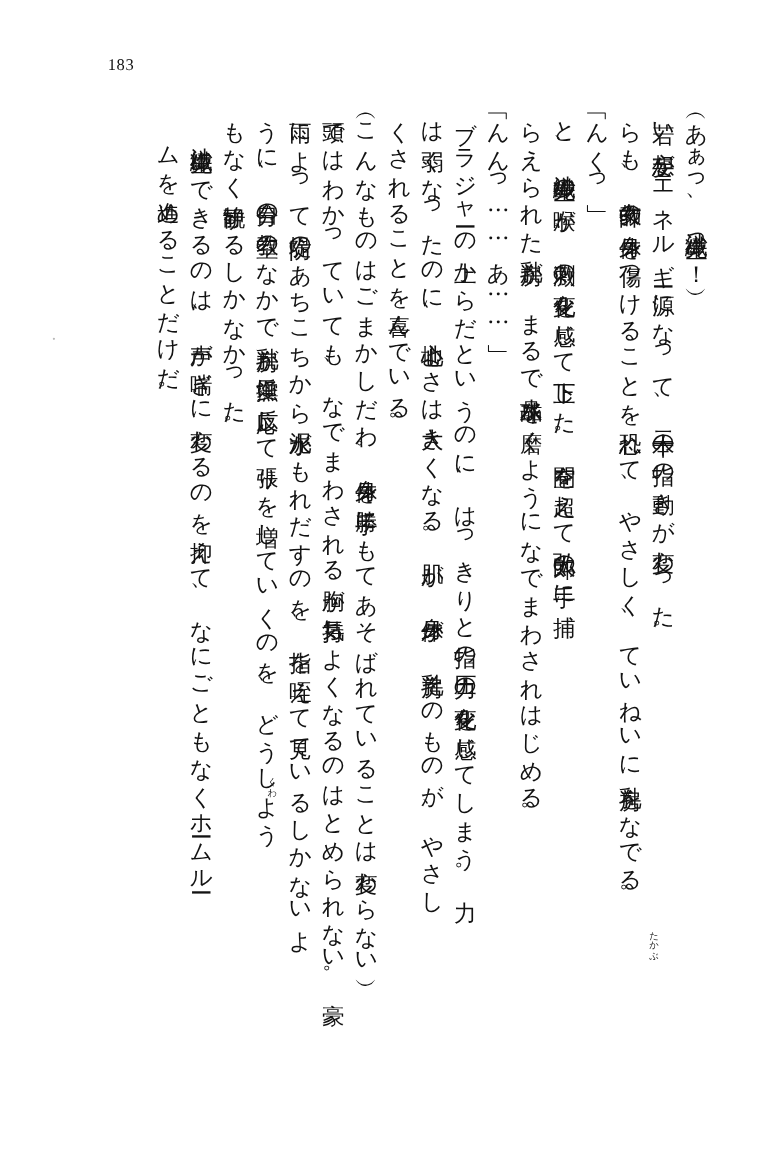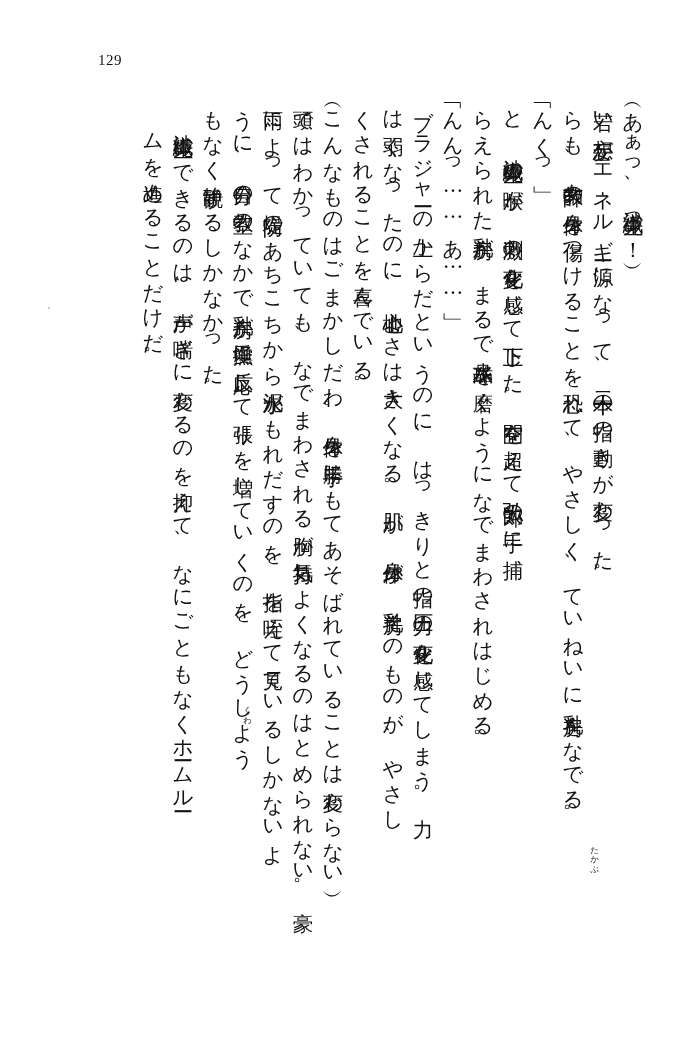--- a/index.html
+++ b/index.html
@@ -91,21 +91,21 @@
     height: 2px;
     background: #b9b9b9;
     border-radius: 50%;
   }
 </style>
 </head>
 <body>
 
 <div class="page">
 
-  <div class="page-number">129</div>
+  <div class="page-number">183</div>
 
   <div class="body-text">
     <div class="tcol indent-2">ムを進めることだけだ。</div>
     <div class="tcol indent-1">　沙織先生にできるのは、声が喘ぎに変わるのを抑えて、なにごともなくホームルー</div>
     <div class="tcol indent-1">もなく静観するしかなかった。</div>
     <div class="tcol indent-1">うに、自分の教室のなかで乳房が愛撫に反応して張りを増していくのを、どうしよう</div>
     <div class="tcol indent-1">雨によって堤防のあちこちから泥水がもれだすのを、指を咥えて見ているしかないよ</div>
     <div class="tcol indent-1">頭ではわかっていても、なでまわされる胸が気持ちよくなるのはとめられない。豪</div>
     <div class="tcol indent-1">（こんなものはごまかしだわ。身体を勝手にもてあそばれていることは変わらない）</div>
     <div class="tcol indent-1">くされることを喜んでいる。</div>

